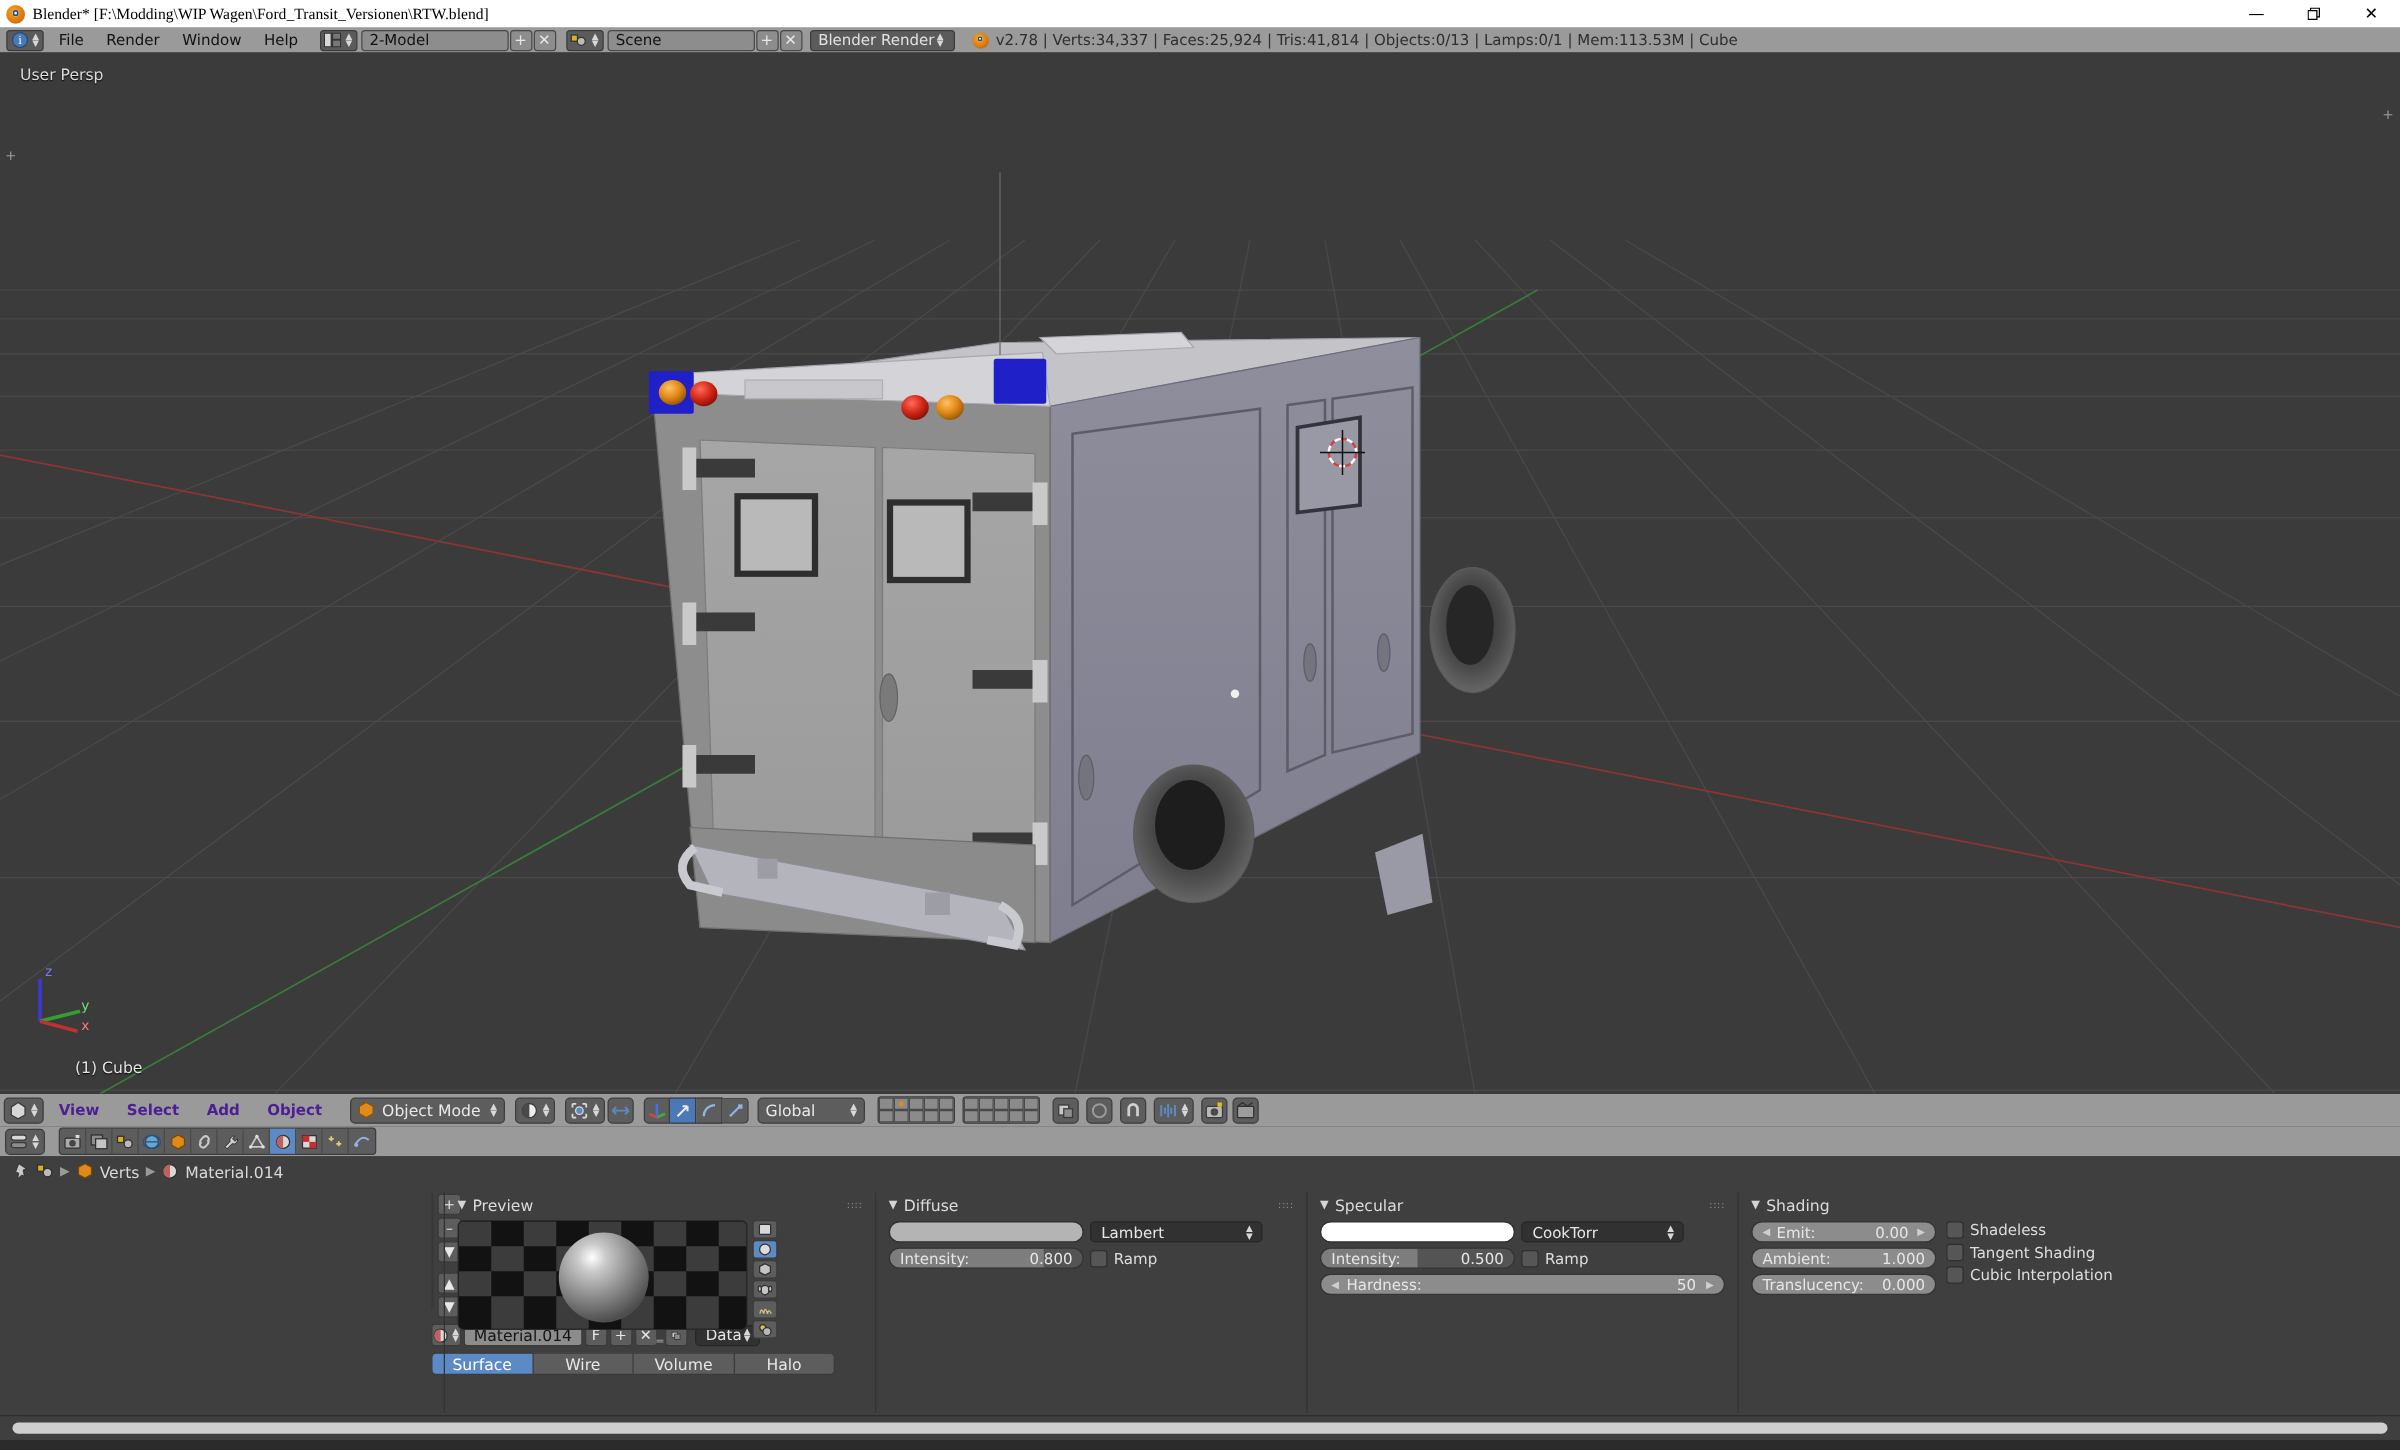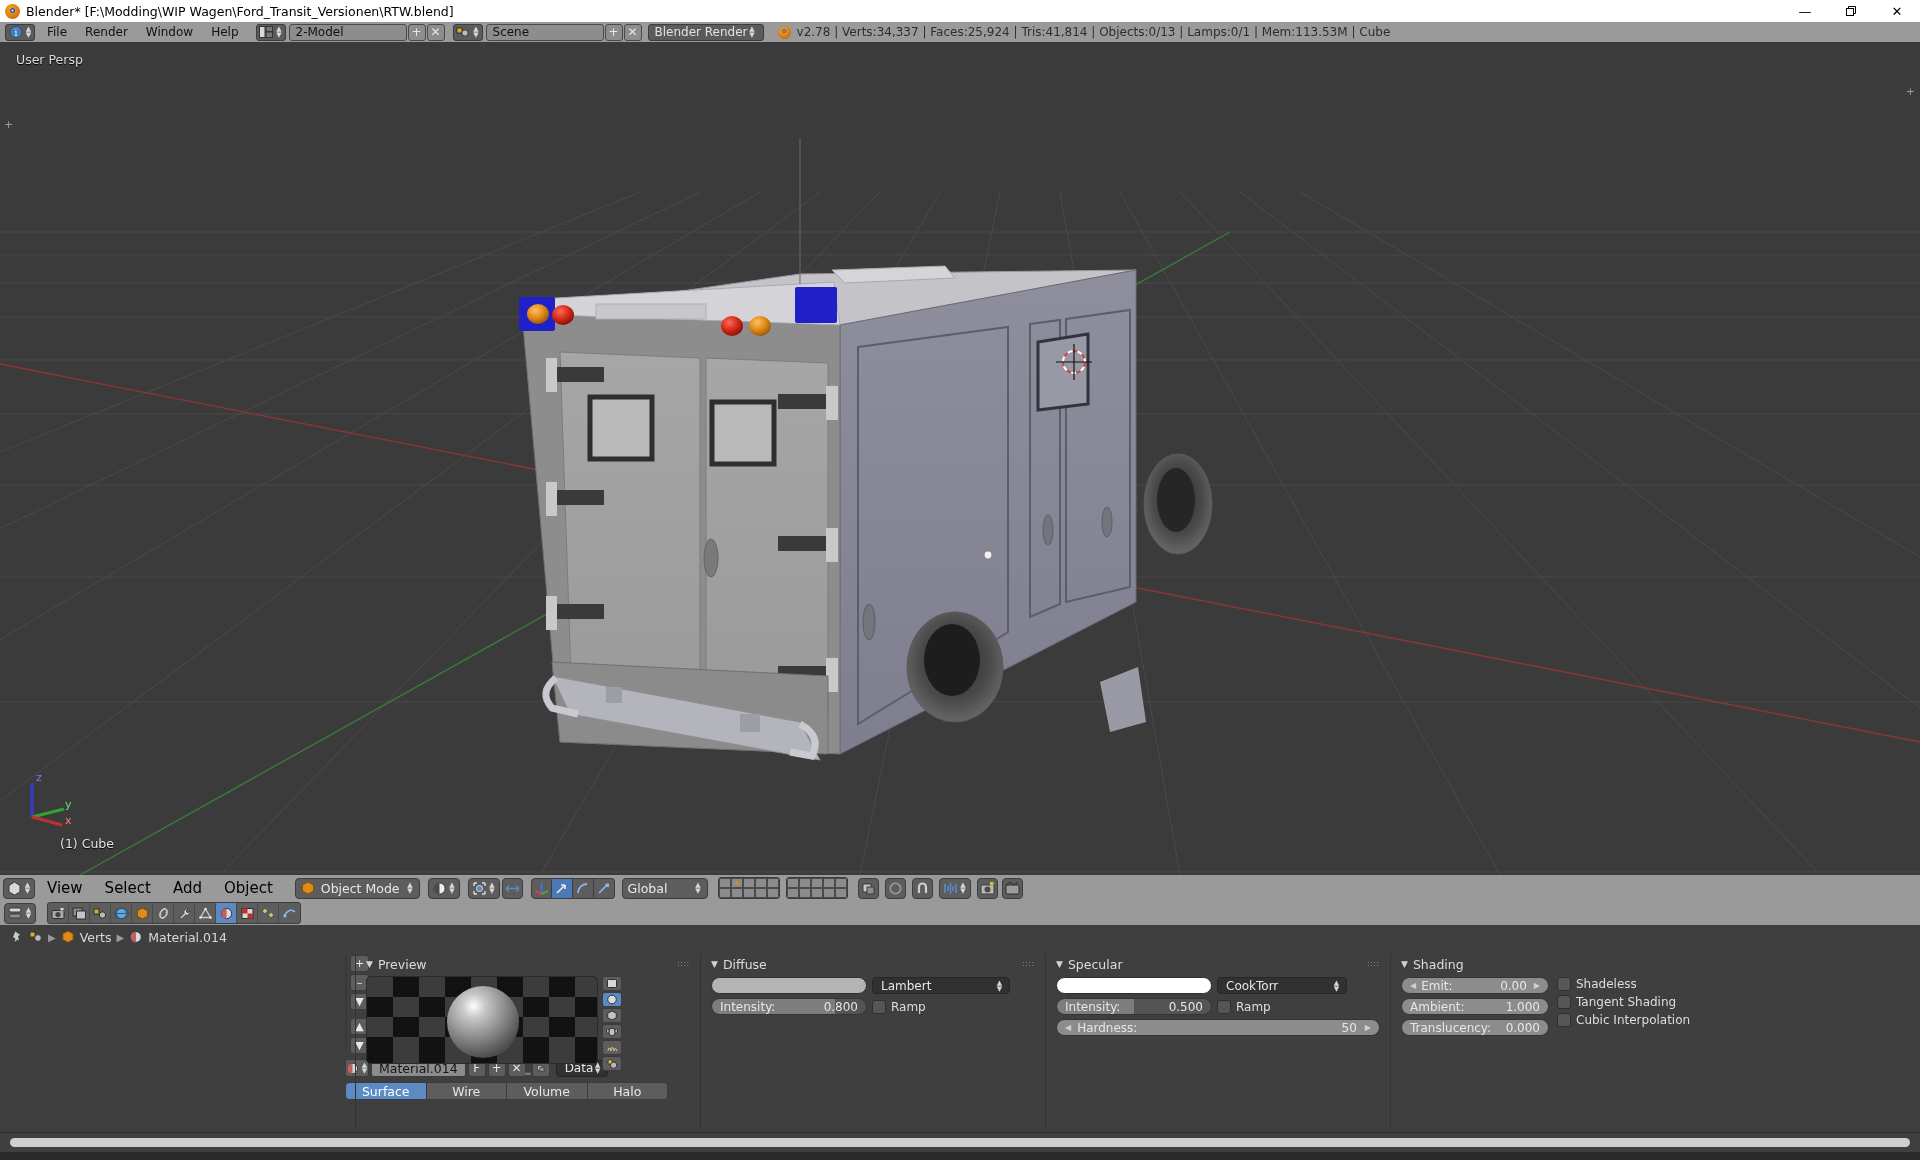--- a/index.html
+++ b/index.html
@@ -15,21 +15,21 @@
   }
   .titlebar .blender-logo{
     width:15px;height:15px;margin:0 6px 0 5px;border-radius:50%;
     background:radial-gradient(circle at 40% 35%,#f5a623 0%,#e07b10 55%,#b45c06 100%);
     position:relative;flex:0 0 auto;
   }
   .titlebar .blender-logo::after{
     content:"";position:absolute;left:4.5px;top:4px;width:5px;height:5px;border-radius:50%;
     background:#fff;box-shadow:inset 0 0 0 1.4px #1b4f8c;
   }
-  .titlebar .ttl{ white-space:nowrap; }
+  .titlebar .ttl{ white-space:nowrap;font-family:Liberation Serif, serif; }
   .winbtns{ position:absolute; right:0; top:0; height:22px; display:flex; }
   .winbtns div{
     width:46px;height:22px;display:flex;align-items:center;justify-content:center;
     font-size:13px;color:#000;
   }
 
   
   .topbar{
     height:20px;width:100%;background:#9a9a9a;display:flex;align-items:center;
     font-size:12px;color:#111;padding:0 2px;gap:0;
@@ -84,39 +84,39 @@
     background:linear-gradient(#3b3b3b 0%,#3b3b3b 42%,#3a3a3a 42%,#373737 100%);
   }
   .horizon{
     position:absolute;left:0;right:0;top:0;height:100%;
   }
   .vp-label{
     position:absolute;left:16px;top:10px;font-size:12.5px;color:#dcdcdc;
     text-shadow:0 1px 1px #000;
   }
   .vp-objname{
-    position:absolute;left:60px;bottom:24px;font-size:12.5px;color:#e4e4e4;
+    position:absolute;left:60px;bottom:14px;font-size:12.5px;color:#e4e4e4;
     text-shadow:0 1px 1px #000;
   }
   .axis-gizmo{ position:absolute;left:18px;bottom:48px;width:60px;height:60px; }
   .plus-tab{
     position:absolute;font-size:11px;color:#9d9d9d;
   }
 
   
   .vp-header{
     height:26px;width:100%;background:#9a9a9a;display:flex;align-items:center;
     padding:0 3px;gap:2px;
   }
   .hdr-dd{
     display:flex;align-items:center;height:21px;background:#5d5d5d;border:1px solid #3d3d3d;
     border-radius:4px;padding:0 2px;
   }
   .hdr-menu{
-    padding:0 10px;height:21px;display:flex;align-items:center;font-size:15px;color:#000000;
+    padding:0 10px;height:21px;display:flex;align-items:center;font-size:12px;color:#4c1d95;font-weight:bold;
   }
   .mode-dd{
     height:21px;background:#5d5d5d;border:1px solid #3d3d3d;border-radius:4px;
     display:flex;align-items:center;gap:6px;padding:0 4px 0 5px;color:#e9e9e9;font-size:12.5px;
     min-width:104px;justify-content:space-between;
   }
   .icon-btn{
     height:21px;min-width:21px;background:#5d5d5d;border:1px solid #3d3d3d;border-radius:4px;
     display:flex;align-items:center;justify-content:center;
   }

